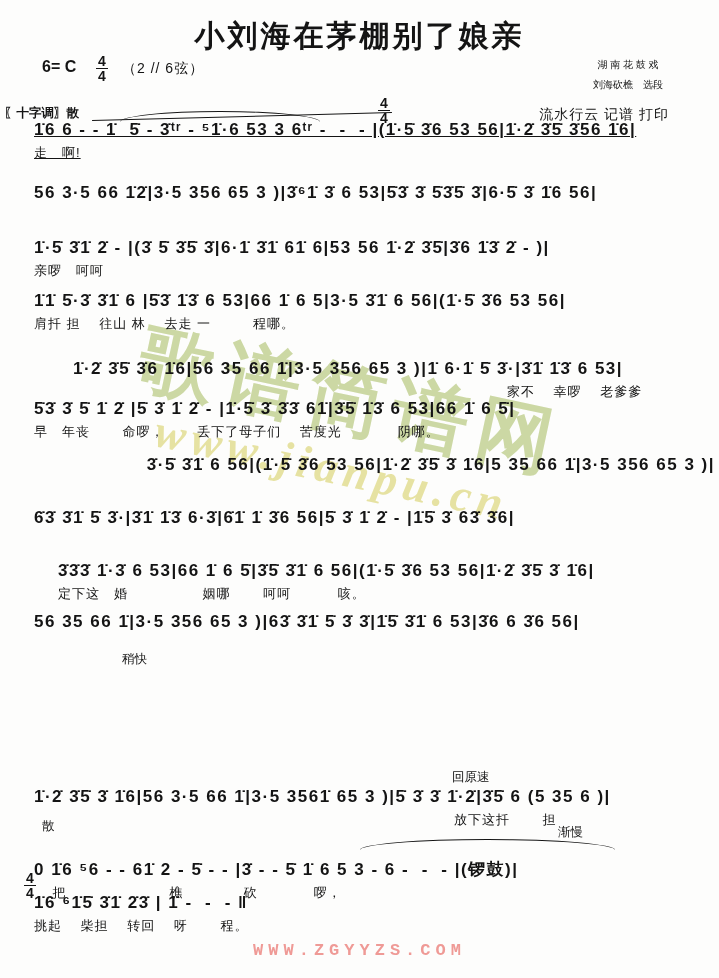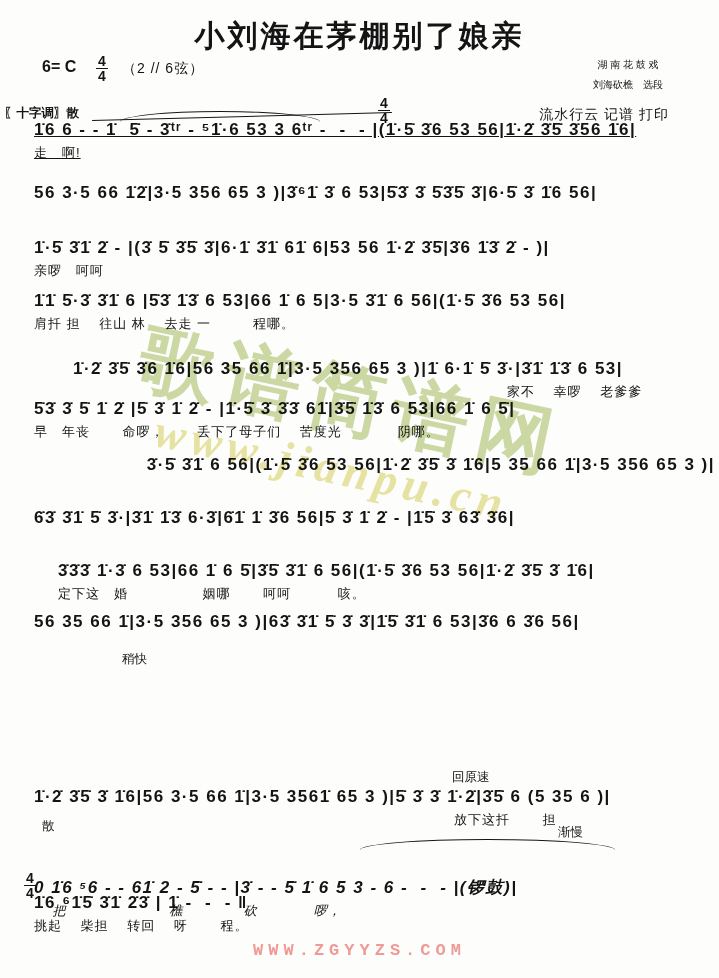--- a/index.html
+++ b/index.html
@@ -130,21 +130,21 @@
     <div class="notes">3̇3̇3̇ 1̇·3̇ 6 53|66 1̇ 6 5̇|3̇5̇ 3̇1̇ 6 56|(1̇·5̇ 3̇6 53 56|1̇·2̇ 3̇5̇ 3̇ 1̇6|</div>
     <div class="lyrics">定下这　婚　　　　　 姻哪　　 呵呵　　　 咳。</div>
   </div>
   <div class="sys" style="top:612px;">
     <div class="notes">56 35 66 1̇|3·5 356 65 3 )|63̇ 3̇1̇ 5̇ 3̇ 3̇|1̇5̇ 3̇1̇ 6 53|3̇6 6 3̇6 56|</div>
   </div>
   <div class="sys" style="top:787px;">
     <div class="notes">1̇·2̇ 3̇5̇ 3̇ 1̇6|56 3·5 66 1̇|3·5 3561̇ 65 3 )|5̇ 3̇ 3̇ 1̇·2̇|3̇5̇ 6 (5 35 6 )|</div>
     <div class="lyrics">　　　　　　　　　　　　　　　　　　　　　　　　　　　　　　放下这扦　　 担</div>
   </div>
-  <div class="sys" style="top:878px;font-style:italic;">
+  <div class="sys" style="top:860px;">
     <div class="notes">0 1̇6 ⁵6 - - 61̇ 2 - 5̇ - - |3̇ - - 5̇ 1̇ 6 5 3 - 6 -  -  - |(锣鼓)|</div>
     <div class="lyrics">　 把　　　　　　　 樵　　　　 砍　　　　啰，</div>
   </div>
   <div class="sys" style="top:893px;">
     <div class="notes">1̇6 ⁶1̇5̇ 3̇1̇ 2̇3̇ | 1̇ -  -  - ‖</div>
     <div class="lyrics">挑起　 柴担　 转回　 呀　　 程。</div>
   </div>
 
   <div class="wm-bottom" style="color:#ef9a96;">WWW.ZGYYZS.COM</div>
 

